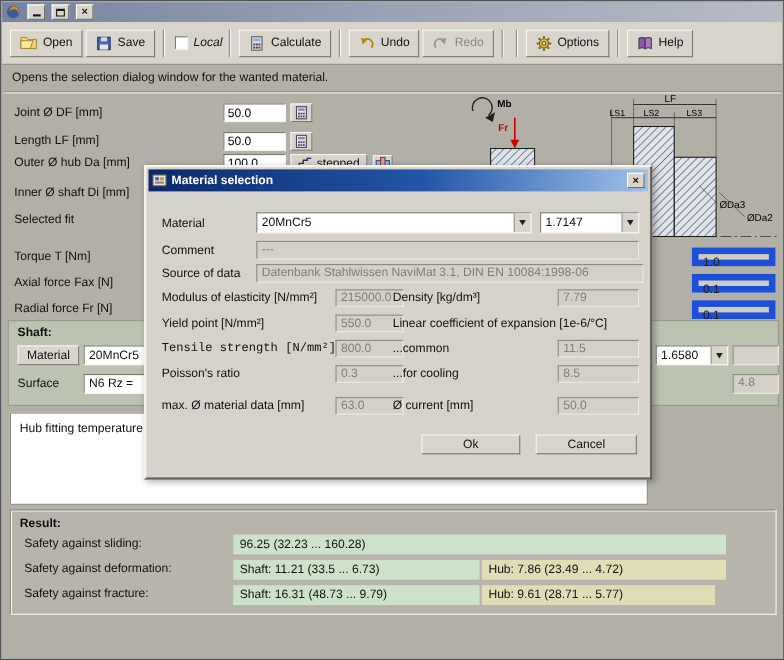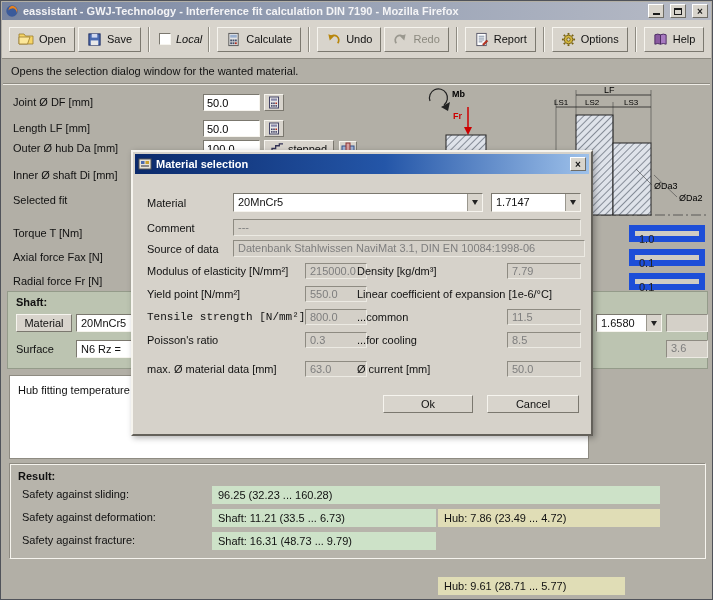--- a/index.html
+++ b/index.html
@@ -66,21 +66,20 @@
 </head>
 <body>
 
 <div id="window">
 
   <div class="titlebar">
     <svg width="14" height="14" viewBox="0 0 16 16">
       <circle cx="8" cy="8" r="6.5" fill="#3a5a9a"></circle>
       <path d="M8 2 a6 6 0 0 1 5.5 8.5 A5 5 0 0 0 8 5 a4.5 4.5 0 0 0 -4 2.5 A6 6 0 0 1 8 2 Z" fill="#e8821e"></path>
     </svg>
-    <span class="title-text">eassistant - GWJ-Technology - Interference fit calculation DIN 7190 - Mozilla Firefox</span>
     <span class="winbtn">
         <span class="glyph-min"></span>
       </span>
     <span class="winbtn">
         <span class="glyph-max"></span>
       </span>
     <span class="winbtn">
         <span>×</span>
       </span>
   </div>
@@ -131,33 +130,20 @@
       <span>Undo</span>
     </div>
     <div class="tbtn disabled">
       <svg width="15" height="15" viewBox="0 0 16 16">
         <path d="M3.5 12 A5 5 0 1 1 11.5 5.5" fill="none" stroke="#9a988f" stroke-width="1.8"></path>
         <polygon points="13.5,2.5 7.5,4.5 12,9" fill="#9a988f"></polygon>
       </svg>
       <span>Redo</span>
     </div>
     <div class="tsep"></div>
-    <div class="tbtn">
-      <svg width="15" height="15" viewBox="0 0 16 16">
-        <rect x="3" y="1.5" width="10" height="13" fill="#fff" stroke="#556"></rect>
-        <g stroke="#7a8aa0" stroke-width="1">
-            <line x1="5" y1="4.5" x2="11" y2="4.5"></line>
-            <line x1="5" y1="6.5" x2="11" y2="6.5"></line>
-            <line x1="5" y1="8.5" x2="11" y2="8.5"></line>
-            <line x1="5" y1="10.5" x2="9" y2="10.5"></line>
-          </g>
-        <path d="M9 13 L13.5 8.5 l1.3 1.3 L10.3 14.3 Z" fill="#c03020" stroke="#802010" stroke-width="0.5"></path>
-      </svg>
-      <span>Report</span>
-    </div>
     <div class="tsep"></div>
     <div class="tbtn">
       <svg width="15" height="15" viewBox="0 0 16 16">
         <g stroke="#776010" stroke-width="2">
             <line x1="8" y1="1" x2="8" y2="3"></line>
             <line x1="8" y1="13" x2="8" y2="15"></line>
             <line x1="1" y1="8" x2="3" y2="8"></line>
             <line x1="13" y1="8" x2="15" y2="8"></line>
             <line x1="3" y1="3" x2="4.4" y2="4.4"></line>
             <line x1="11.6" y1="11.6" x2="13" y2="13"></line>
@@ -296,40 +282,40 @@
         </span>
     </div>
     <div class="dfield" style="left:658px; top:22px; width:42px; height:18px;"></div>
     <span class="label" style="left:8px; top:51px;">Surface</span>
     <div class="combo" style="left:68px; top:48px; width:118px;">
       <span class="cval">N6 Rz =</span>
       <span class="cbtn">
           <span class="tri"></span>
         </span>
     </div>
-    <div class="dfield" style="left:658px; top:48px; width:42px; height:18px;">3.6</div>
+    <div class="dfield" style="left:658px; top:48px; width:42px; height:18px;">4.8</div>
   </div>
 
   <div class="hub-box">
     <span class="label" style="left:8px; top:8px;text-align:right;">Hub fitting temperature</span>
   </div>
 
   <div class="panel-result">
     <span class="label bold" style="left:8px; top:6px;">Result:</span>
 
     <span class="label" style="left:12px; top:24px;">Safety against sliding:</span>
     <div class="band green" style="left:202px; top:22px; width:448px;">96.25 (32.23 ... 160.28)</div>
 
     <span class="label" style="left:12px; top:47px;">Safety against deformation:</span>
     <div class="band green" style="left:202px; top:45px; width:224px;">Shaft: 11.21 (33.5 ... 6.73)</div>
     <div class="band yellow" style="left:428px; top:45px; width:222px;">Hub: 7.86 (23.49 ... 4.72)</div>
 
     <span class="label" style="left:12px; top:70px;">Safety against fracture:</span>
     <div class="band green" style="left:202px; top:68px; width:224px;">Shaft: 16.31 (48.73 ... 9.79)</div>
-    <div class="band yellow" style="left:428px; top:68px; width:187px;margin-top:45px;">Hub: 9.61 (28.71 ... 5.77)</div>
+    <div class="band yellow" style="left:428px; top:68px; width:212px;">Hub: 9.61 (28.71 ... 5.77)</div>
   </div>
 
   <div id="dialog">
     <div class="dlg-title">
       <svg width="14" height="14" viewBox="0 0 14 14">
         <rect x="1" y="2" width="12" height="10" fill="#e8e4da" stroke="#555"></rect>
         <rect x="3" y="4" width="3.5" height="3" fill="#4a6ab0"></rect>
           <rect x="7.5" y="4" width="3.5" height="3" fill="#c8a030"></rect>
         <rect x="3" y="8" width="8" height="2" fill="#888"></rect>
       </svg>

